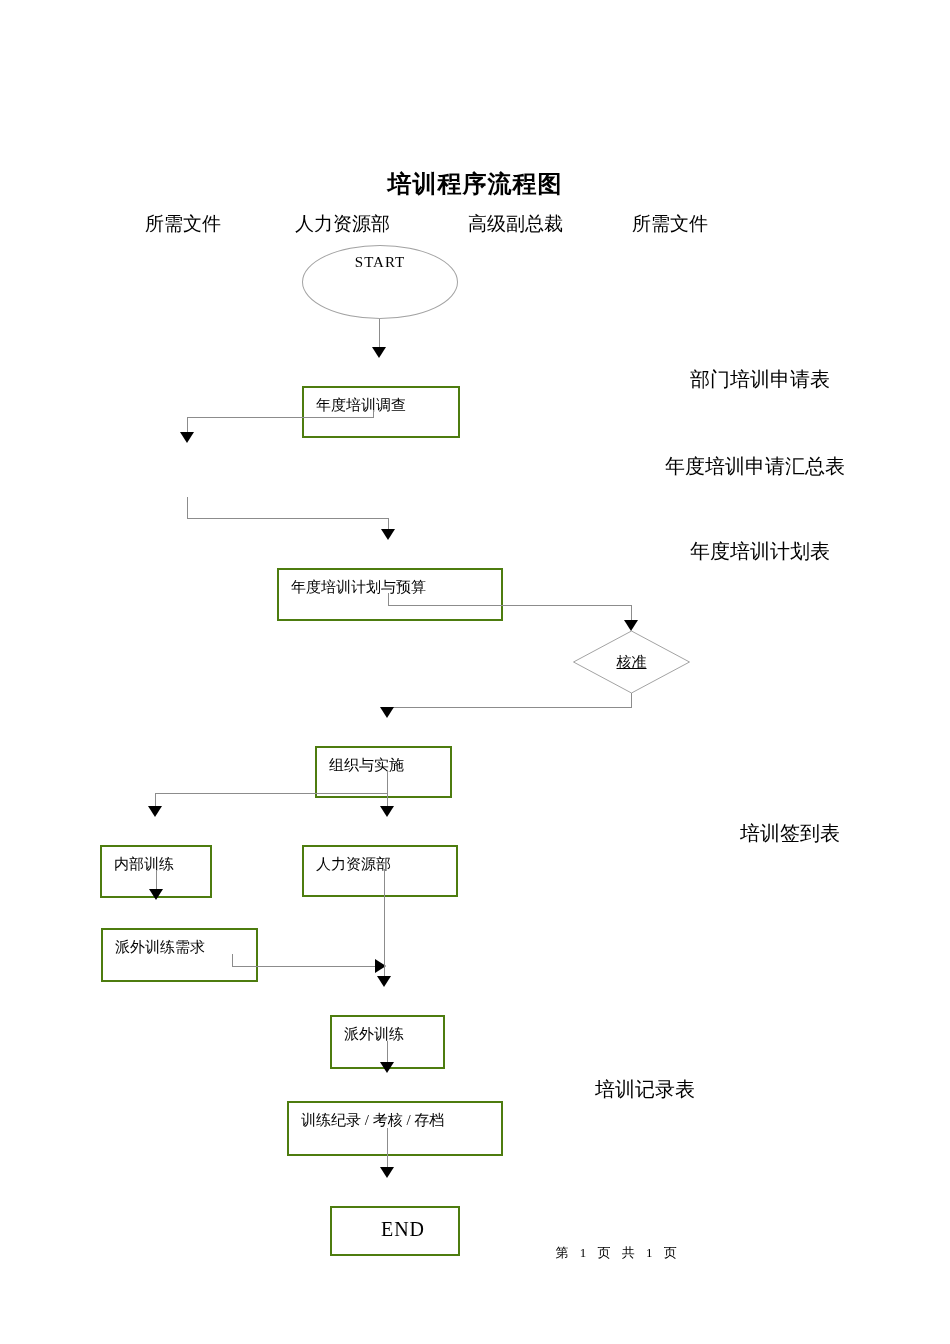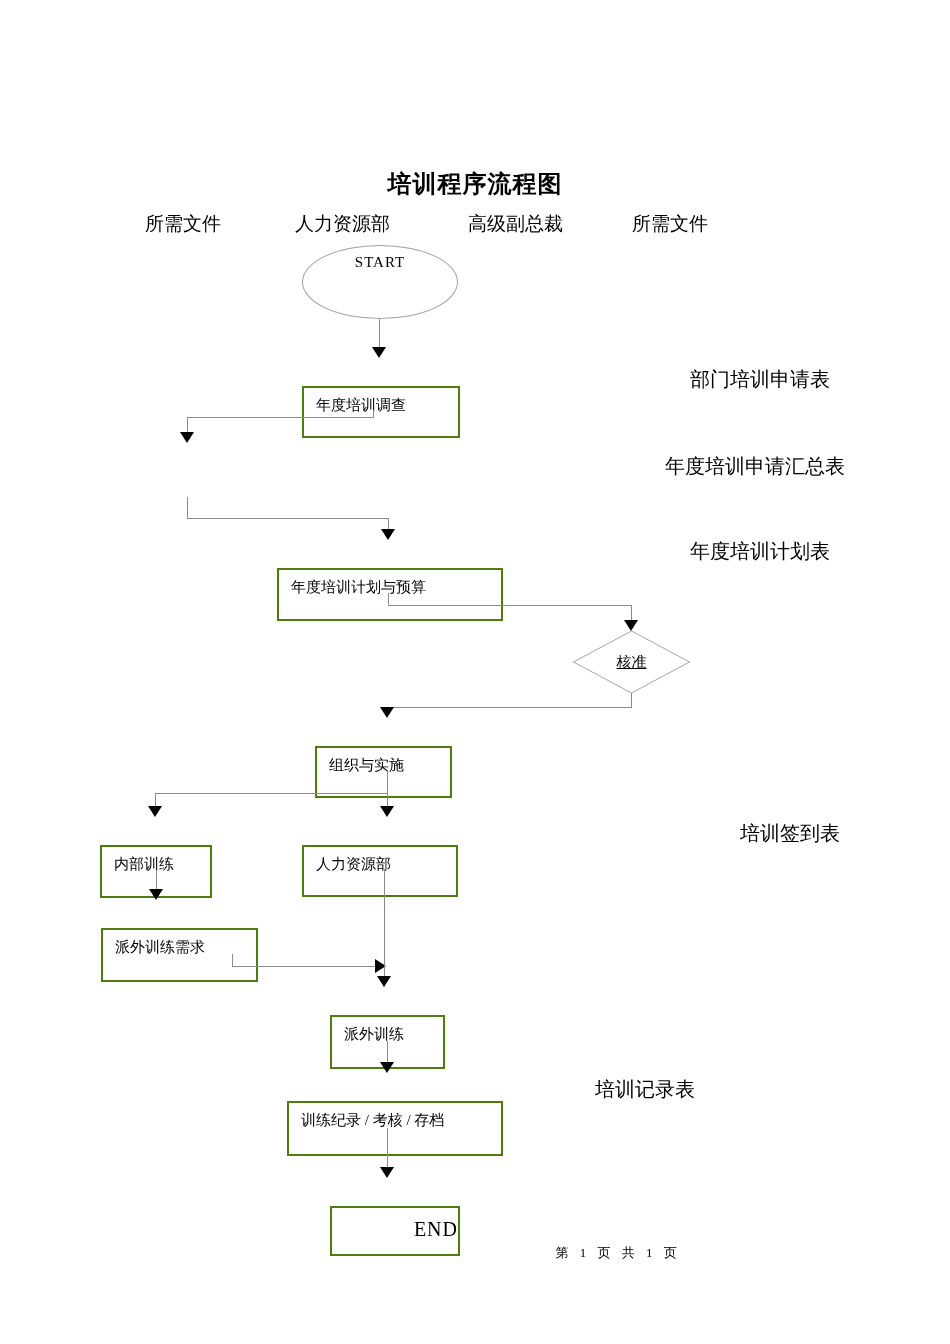--- a/index.html
+++ b/index.html
@@ -20,21 +20,21 @@
   .doc-title{position:absolute;left:0;right:0;top:168px;text-align:center;
              font-size:24px;font-weight:bold;letter-spacing:1px;}
   .col-header{position:absolute;top:211px;font-size:19px;white-space:nowrap;}
 
   
   .fc-ellipse{position:absolute;left:302px;top:245px;width:156px;height:74px;
               border:1px solid #a3a3a3;border-radius:50%;box-sizing:border-box;
               text-align:center;font-size:15px;padding-top:8px;letter-spacing:1px;}
   .fc-box{position:absolute;border:2px solid #4d7c0f;background:#fff;box-sizing:border-box;
           font-size:15px;padding:8px 4px 0 12px;white-space:nowrap;margin-top:28px;}
-  .fc-end{text-align:right;font-size:20px;padding:10px 0 0 16px;letter-spacing:1px;}
+  .fc-end{text-align:center;font-size:20px;padding:10px 0 0 16px;letter-spacing:1px;}
   .fc-diamond{position:absolute;left:572px;top:630px;width:119px;height:64px;}
   .fc-diamond-label{position:absolute;left:572px;top:653px;width:119px;text-align:center;font-size:15px;text-decoration:underline;}
 
   .doc-label{position:absolute;font-size:20px;white-space:nowrap;}
 
   
   .ln{position:absolute;background:#8c8c8c;}
   .arrow-d{position:absolute;width:0;height:0;
            border-left:7px solid transparent;border-right:7px solid transparent;
            border-top:11px solid #000;}

